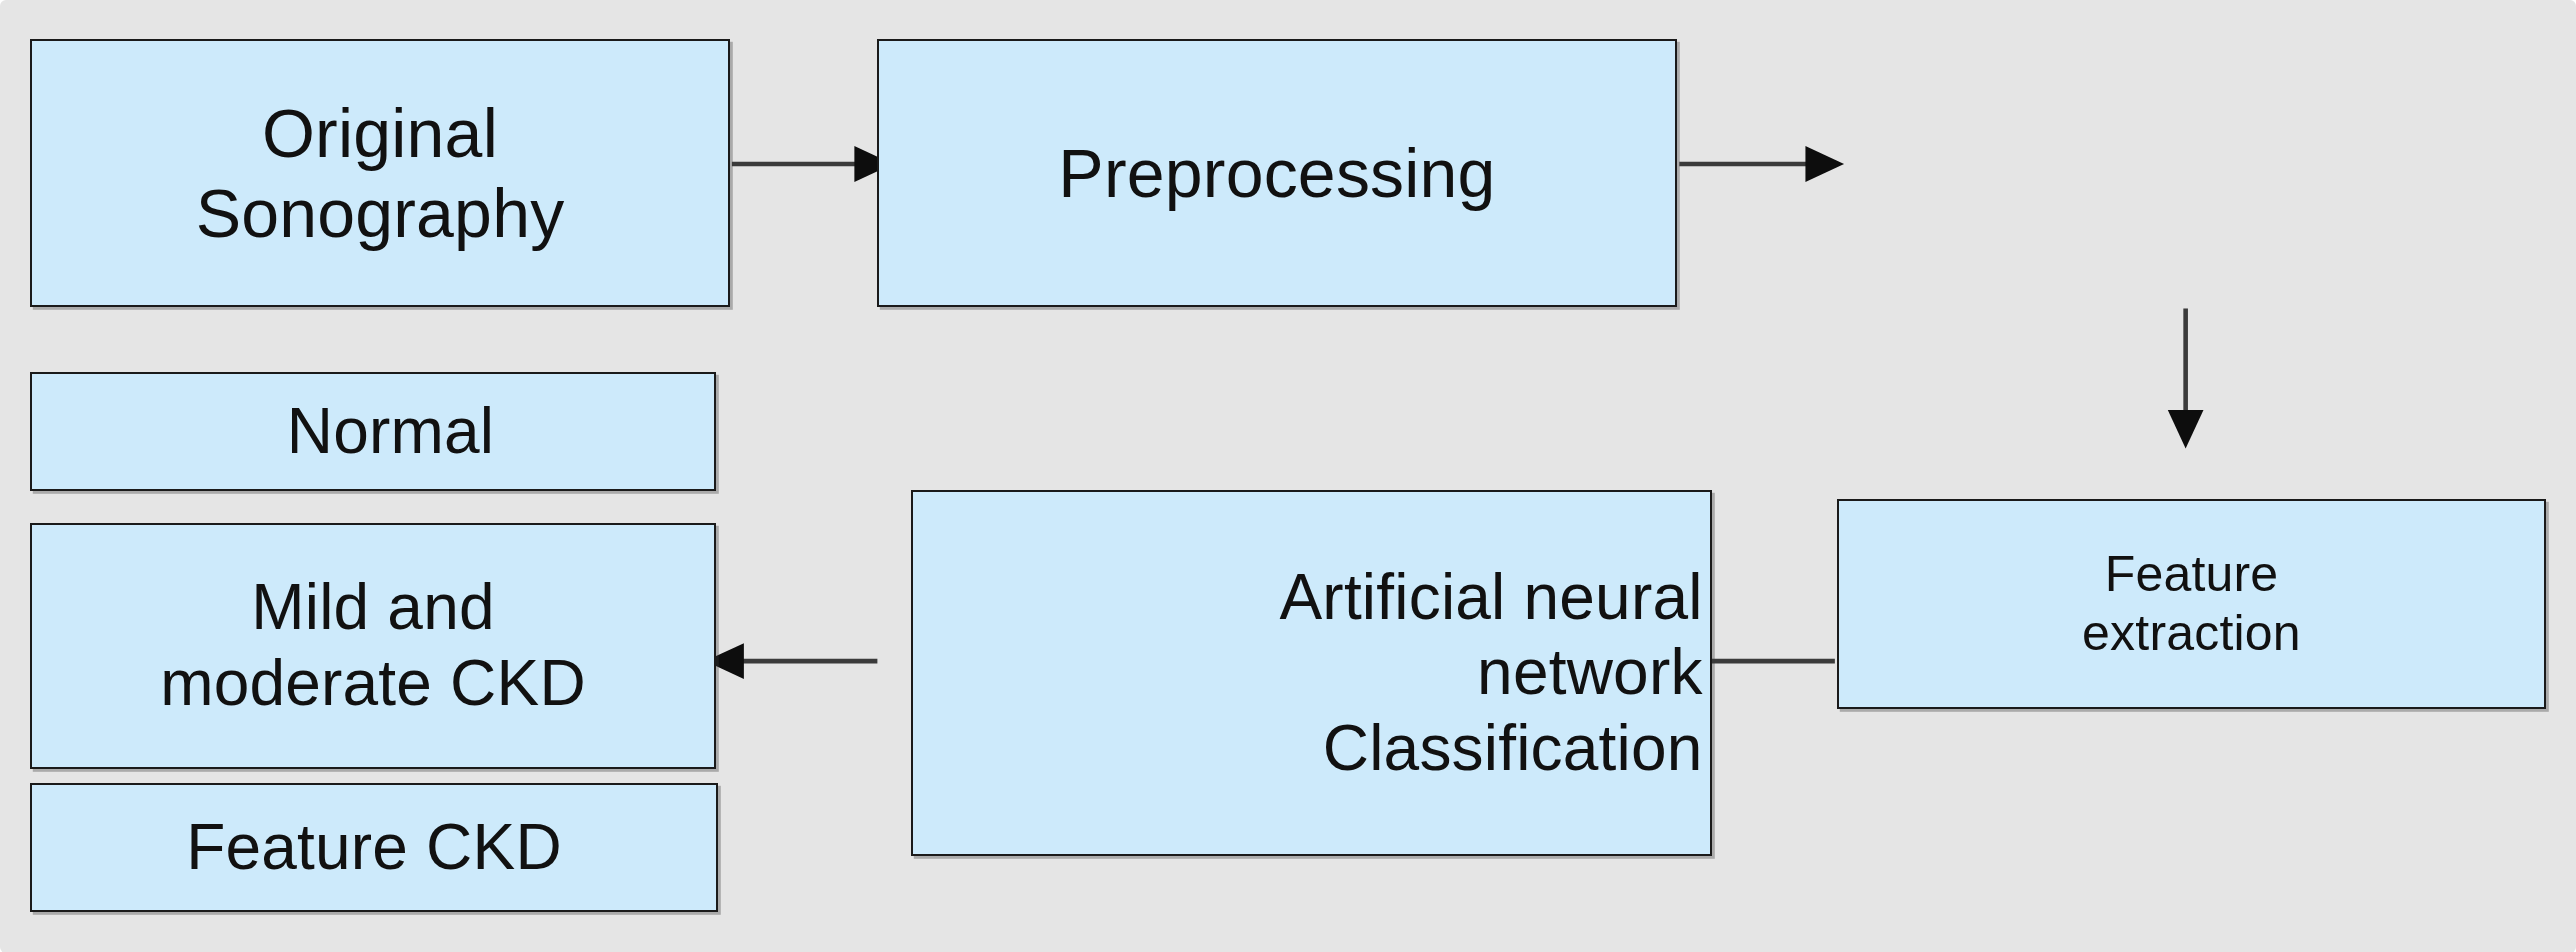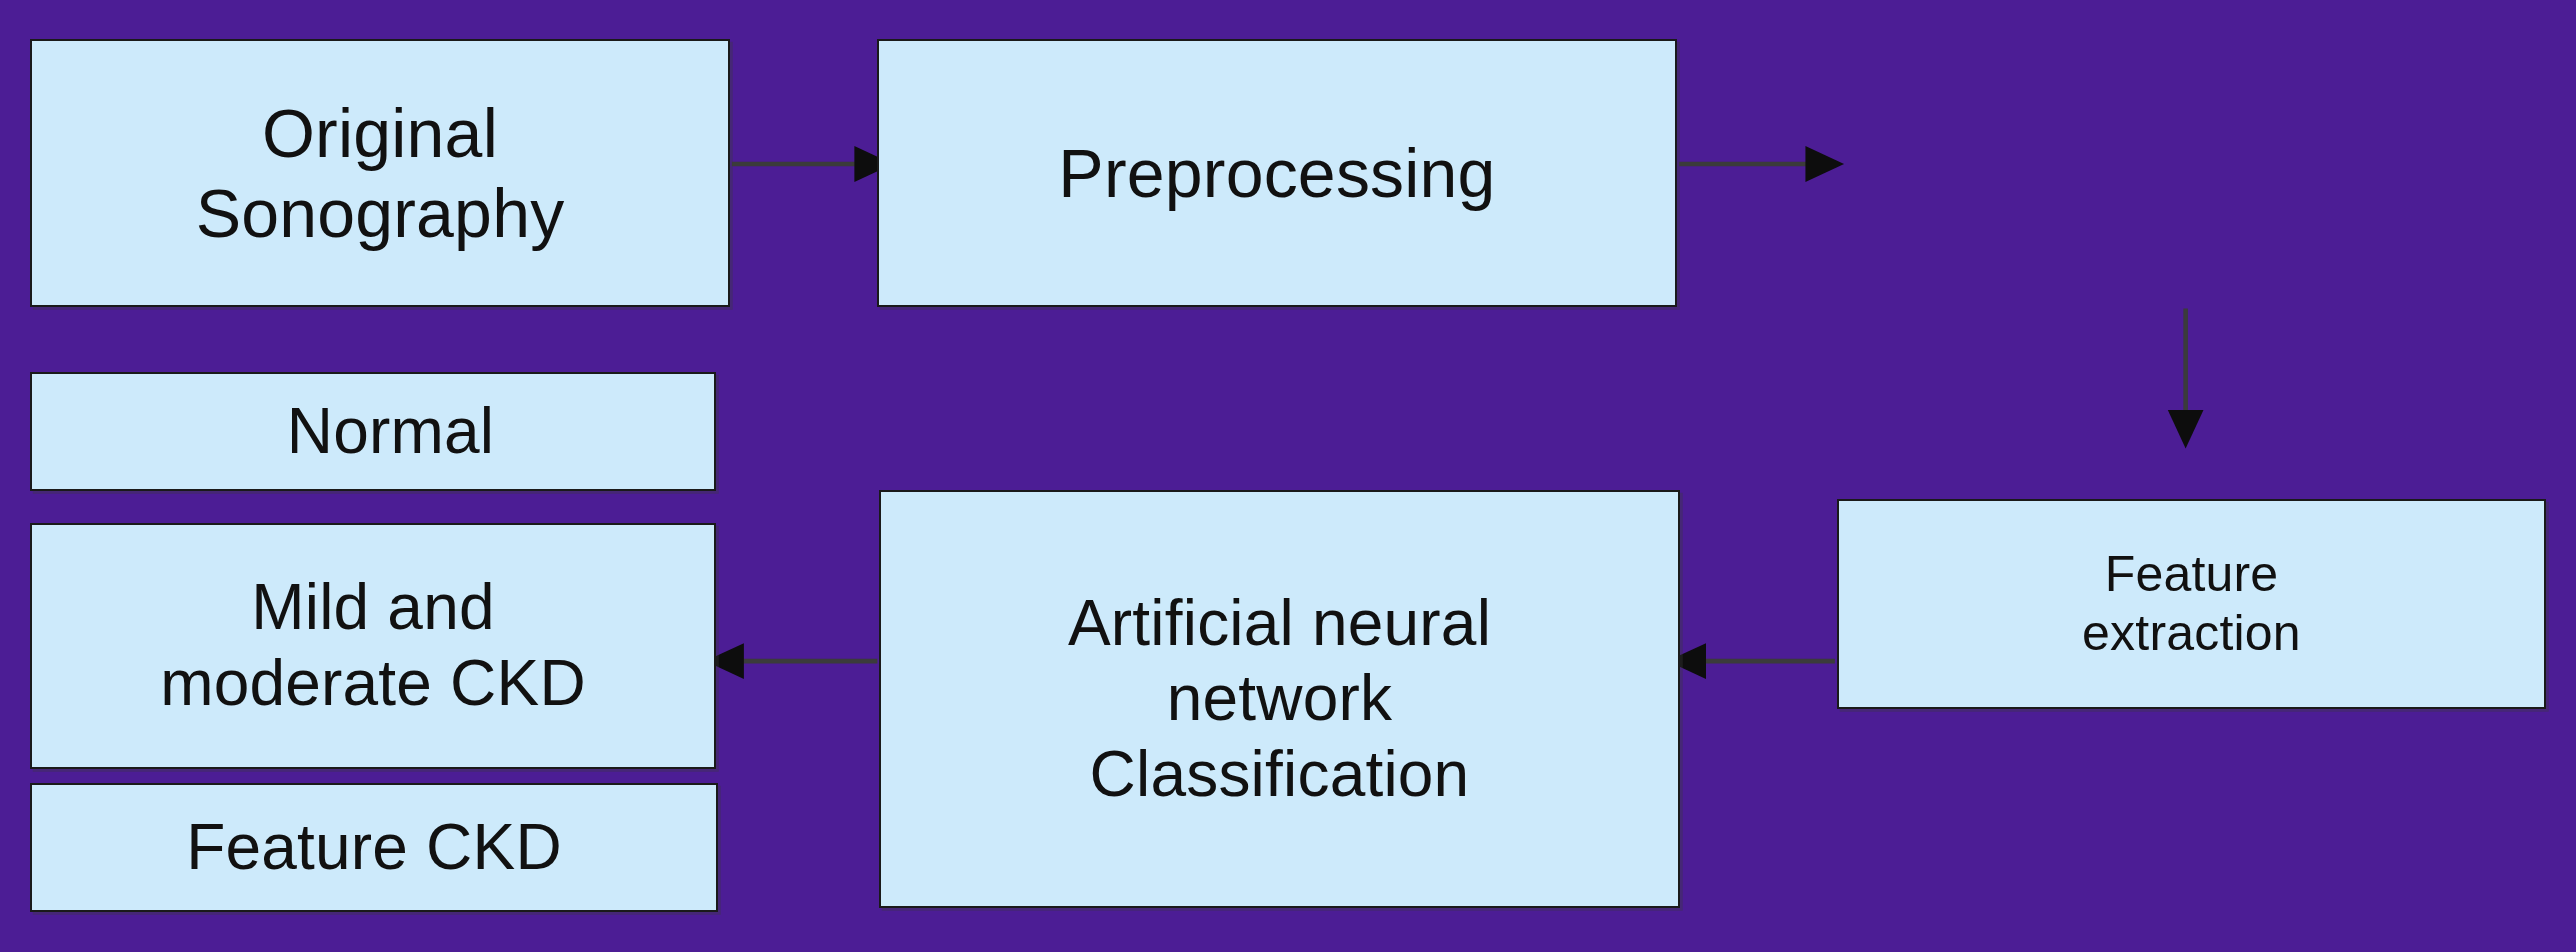--- a/index.html
+++ b/index.html
@@ -5,23 +5,24 @@
 <style>
   html, body {
     margin: 0;
     padding: 0;
     background: #ffffff;
   }
   #canvas {
     position: relative;
     width: 2576px;
     height: 953px;
-    background: #4c1d95;
+    background: #e5e5e5;
     overflow: hidden;
     font-family: "Liberation Sans", "DejaVu Sans", sans-serif;
+    border-radius: 6px;
   }
   .node {
     position: absolute;
     box-sizing: border-box;
     background: #cdeafb;
     border: 2.8px solid #1a1a1a;
     box-shadow: 2.8px 2.8px 0 rgba(60,60,60,0.35);
     display: flex;
     align-items: center;
     justify-content: center;
@@ -38,21 +39,21 @@
     padding: 0 7.4px;
     white-space: pre-line;
   }
   
   #n-original      { left: 30px;   top: 39px;  width: 700px; height: 268px; font-size: 68px; }
   #n-preprocessing { left: 877px;  top: 39px;  width: 800px; height: 268px; font-size: 68px; justify-content: flex-end; }
   #n-glcm         { left: 1828px; top: 39px;  width: 715px; height: 268px; font-size: 68px; }
   #n-normal       { left: 30px;   top: 372px; width: 686px; height: 119px; font-size: 64px; padding-left: 35px; }
   #n-mild         { left: 30px;   top: 523px; width: 686px; height: 246px; font-size: 64px; }
   #n-severe       { left: 30px;   top: 783px; width: 688px; height: 129px; font-size: 64px; }
-  #n-ann          { left: 879px;  top: 490px; width: 801px; height: 418px; font-size: 64px; }
+  #n-ann          { left: 911px;  top: 490px; width: 801px; height: 366px; font-size: 64px; text-align: right; }
   #n-feature      { left: 1837px; top: 499px; width: 709px; height: 210px; font-size: 50px; }
 
   .edge-layer {
     position: absolute;
     left: 0; top: 0;
     width: 2576px;
     height: 953px;
     pointer-events: none;
   }
   .edge-layer line { stroke: #3b3b3b; stroke-width: 5; }

